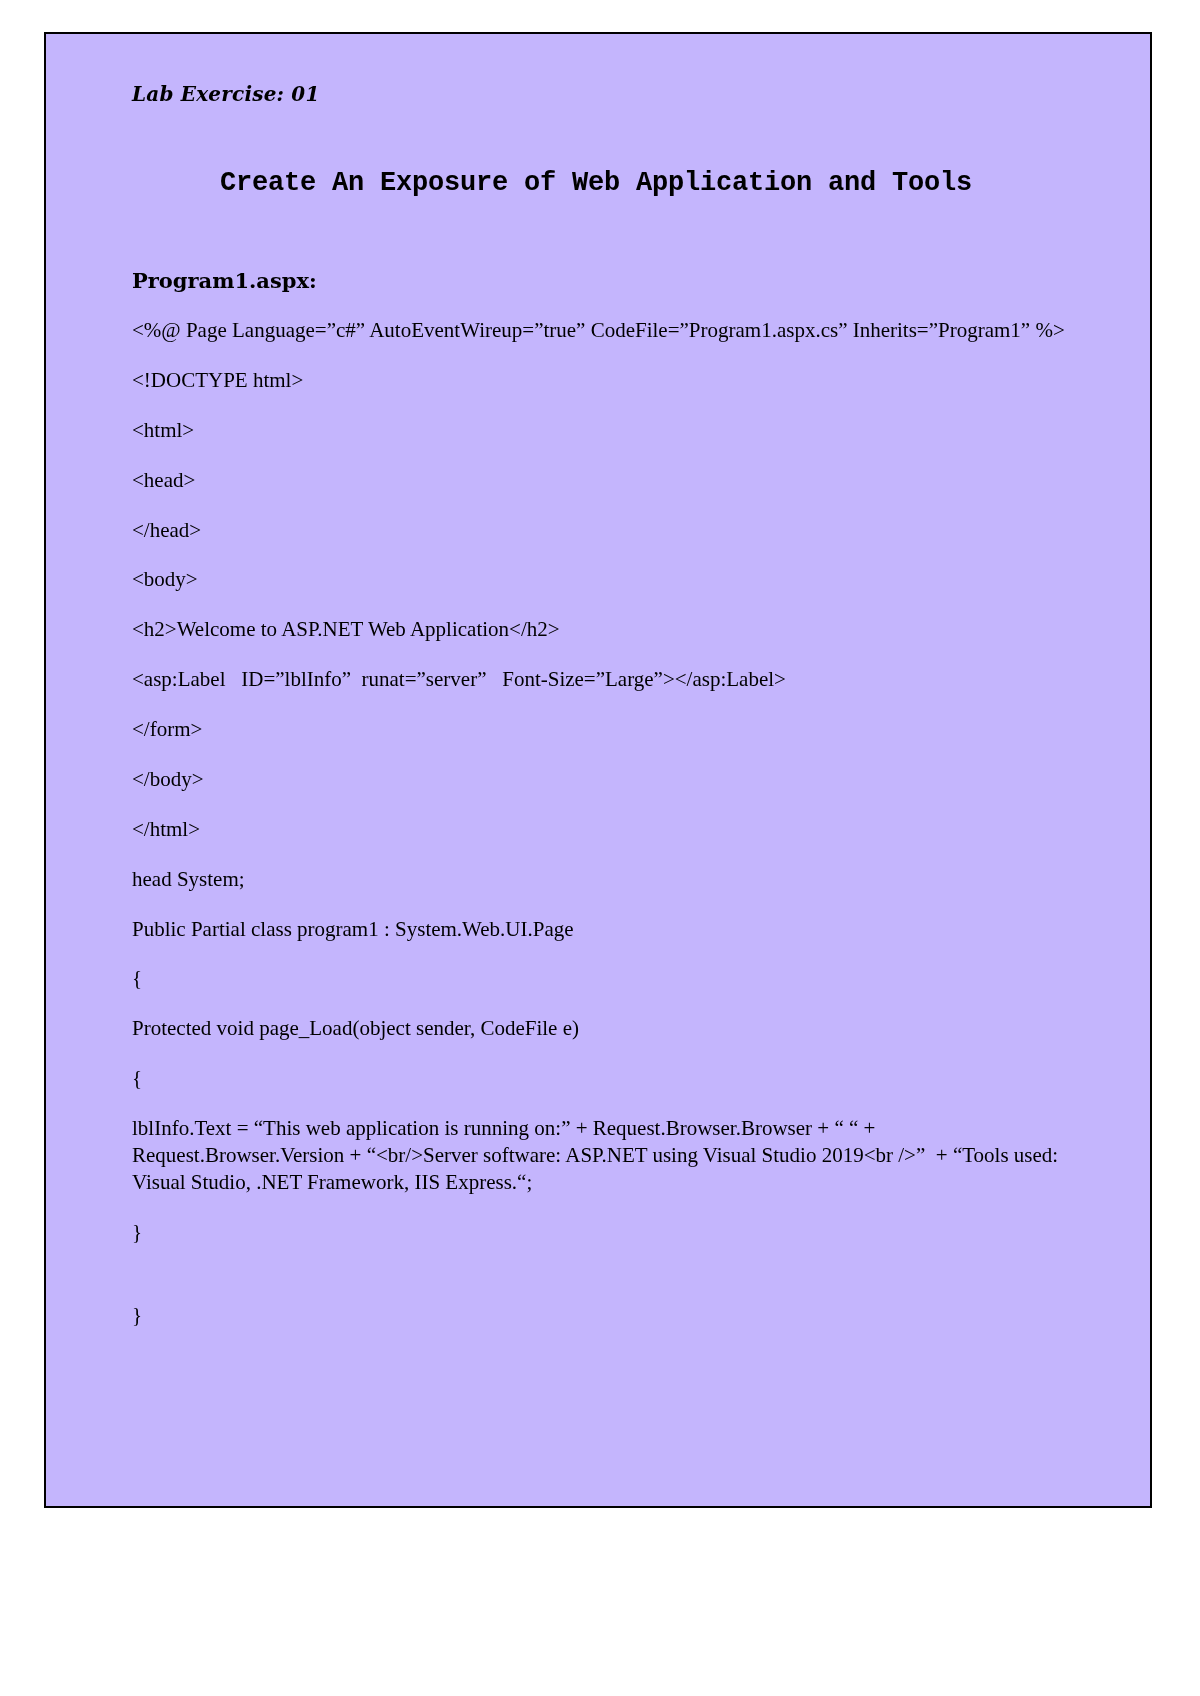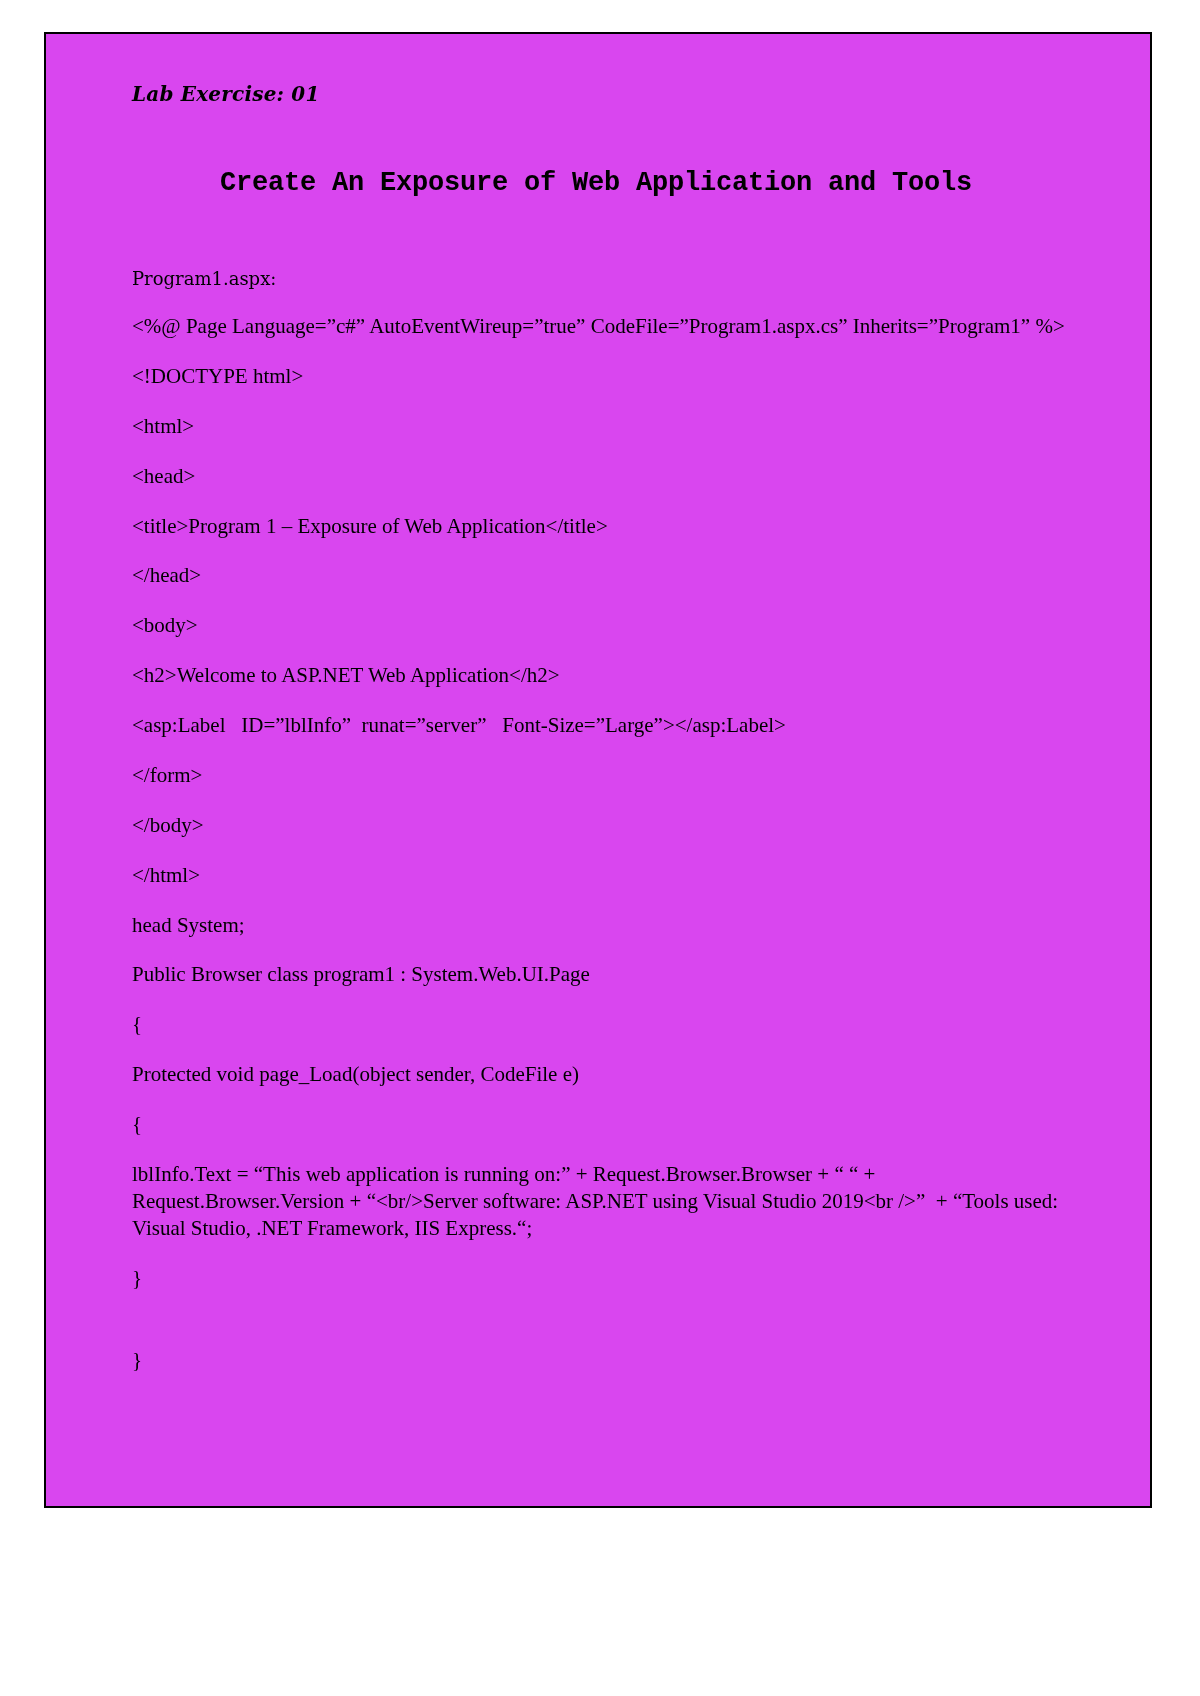--- a/index.html
+++ b/index.html
@@ -15,21 +15,21 @@
     overflow: hidden;
   }
   .page {
     position: absolute;
     left: 44px;
     top: 32px;
     width: 1108px;
     height: 1476px;
     border: 2px solid #000000;
     box-sizing: border-box;
-    background: #d946ef;
+    background: #c4b5fd;
   }
   .content {
     position: absolute;
     left: 86px;
     top: 48px;
     right: 60px;
   }
   .lab-exercise {
     font-family: "DejaVu Serif", serif;
     font-weight: bold;
@@ -42,22 +42,22 @@
     text-align: center;
     font-family: Liberation Mono, monospace;
     font-weight: bold;
     font-size: 27px;
     letter-spacing: -0.2px;
     margin: 0 0 70px 0;
     padding-right: 30px;
   }
   .section-heading {
     font-family: "DejaVu Serif", serif;
-    font-weight: normal;
-    font-size: 18px;
+    font-weight: bold;
+    font-size: 21px;
     margin: 4px 0 24px 0;
   }
   .section-heading.second {
     margin-top: 8px;
     margin-bottom: 22px;
   }
   .code-line {
     font-family: "Liberation Serif", serif;
     font-size: 21px;
     line-height: 1.28;
@@ -82,32 +82,31 @@
     <div class="lab-exercise">Lab Exercise: 01</div>
 
     <div class="doc-title">Create An  Exposure of Web Application and Tools</div>
 
     <div class="section-heading">Program1.aspx:</div>
 
     <div class="code-line wrapped">&lt;%@ Page Language=”c#” AutoEventWireup=”true” CodeFile=”Program1.aspx.cs” Inherits=”Program1” %&gt;</div>
     <div class="code-line">&lt;!DOCTYPE html&gt;</div>
     <div class="code-line">&lt;html&gt;</div>
     <div class="code-line">&lt;head&gt;</div>
-    <div class="code-line">&lt;title&gt;Program 1 – Exposure of Web Application&lt;/title&gt;</div>
     <div class="code-line">&lt;/head&gt;</div>
     <div class="code-line">&lt;body&gt;</div>
     <div class="code-line">&lt;h2&gt;Welcome to ASP.NET Web Application&lt;/h2&gt;</div>
     <div class="code-line">&lt;asp:Label   ID=”lblInfo”  runat=”server”   Font-Size=”Large”&gt;&lt;/asp:Label&gt;</div>
     <div class="code-line">&lt;/form&gt;</div>
     <div class="code-line">&lt;/body&gt;</div>
     <div class="code-line">&lt;/html&gt;</div>
 
 
     <div class="code-line">head System;</div>
-    <div class="code-line">Public Browser class program1 : System.Web.UI.Page</div>
+    <div class="code-line">Public Partial class program1 : System.Web.UI.Page</div>
     <div class="code-line">{</div>
     <div class="code-line">Protected void page_Load(object sender, CodeFile e)</div>
     <div class="code-line">{</div>
     <div class="code-line wrapped">lblInfo.Text = “This web application is running on:” + Request.Browser.Browser + “ “ + Request.Browser.Version + “&lt;br/&gt;Server software: ASP.NET using Visual Studio 2019&lt;br /&gt;”  + “Tools used: Visual Studio, .NET Framework, IIS Express.“;</div>
     <div class="code-line">}</div>
     <div class="code-line blank"></div>
     <div class="code-line">}</div>
 
   </div>
 </div>

